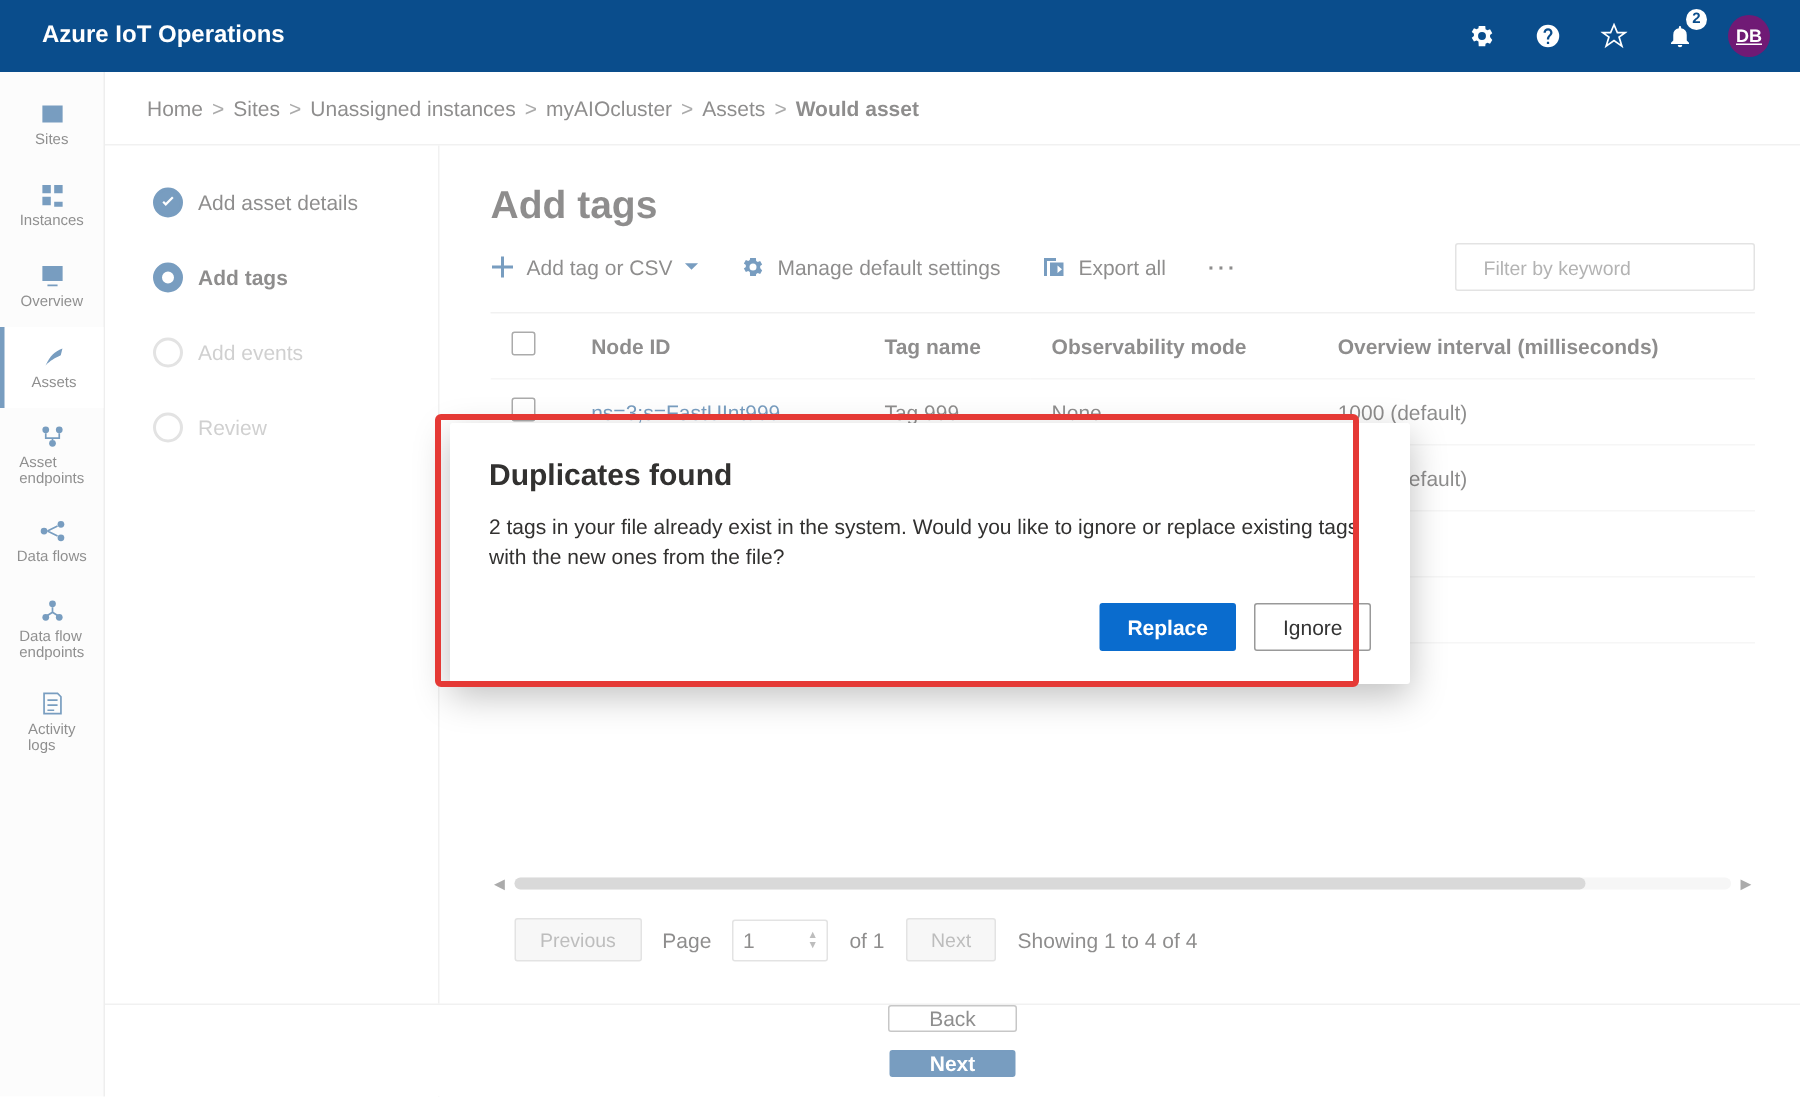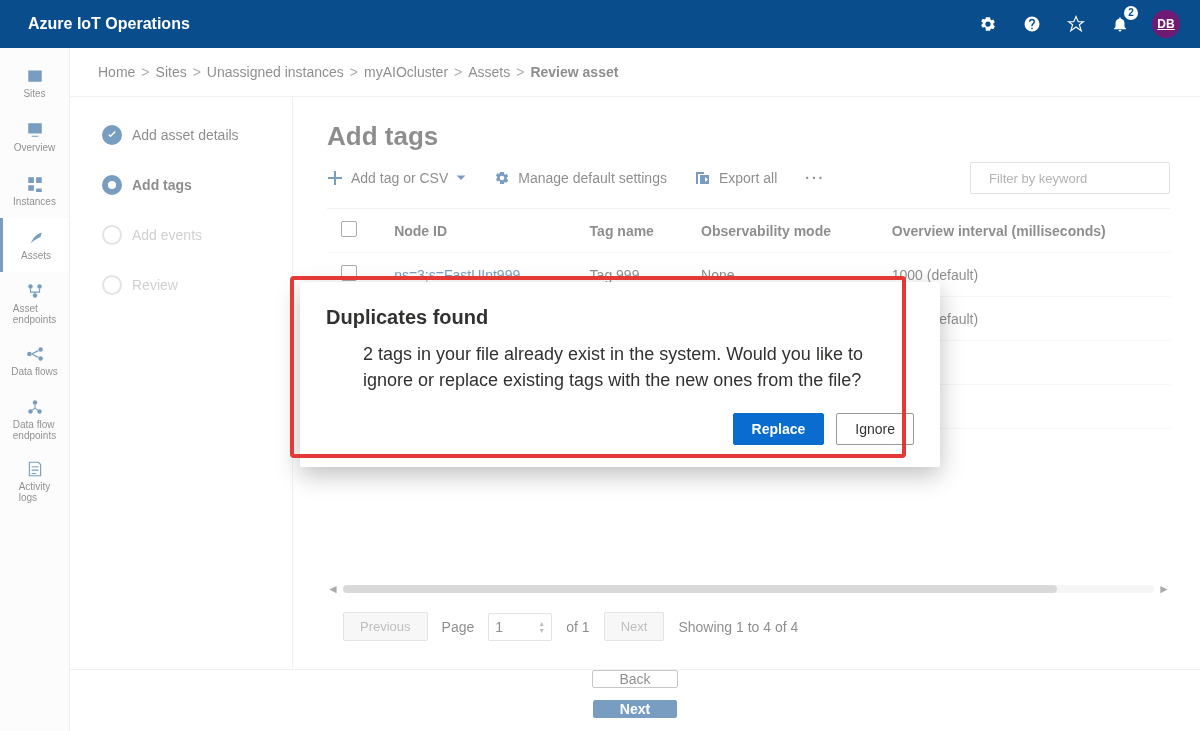--- a/index.html
+++ b/index.html
@@ -80,21 +80,21 @@
   .btn-secondary { background:#fff; border:1px solid #999; color:#333; }
   .btn-primary { background:#0a4d8c; border:1px solid #0a4d8c; color:#fff; font-weight:600; }
   .footer .spacer { flex:1; }
 
   
   .overlay { position:absolute; top:48px; left:0; right:0; bottom:0; background:rgba(255,255,255,0.45); z-index:5; }
 
   .dialog-highlight { position:absolute; top:276px; left:290px; width:616px; height:182px; border:4px solid #e53935; border-radius:4px; z-index:7; pointer-events:none;}
   .dialog { position:absolute; top:282px; left:300px; width:640px; background:#fff; box-shadow:0 8px 24px rgba(0,0,0,0.25); border-radius:2px; z-index:6; padding: 24px 26px 22px 26px; }
   .dialog h2 { font-size:20px; font-weight:600; margin-bottom:12px; }
-  .dialog p { font-size:18px; line-height:1.45; color:#323130; margin-bottom:20px;margin-left:37px; }
+  .dialog p { font-size:14px; line-height:1.45; color:#323130; margin-bottom:20px; }
   .dialog .actions { display:flex; justify-content:flex-end; gap:12px; }
   .dialog .actions button { height:32px; padding:0 18px; border-radius:2px; font-size:14px; cursor:pointer; }
   .dlg-primary { background:#0a6cce; border:1px solid #0a6cce; color:#fff; font-weight:600; }
   .dlg-secondary { background:#fff; border:1px solid #999; color:#333; }
 </style>
 </head>
 <body>
 
 <div class="header">
   <div class="header-title">Azure IoT Operations</div>
@@ -126,29 +126,29 @@
 
 <div class="leftnav">
     <div class="nav-item">
       <svg viewBox="0 0 16 16">
         <path d="M2 3h12v10H2zM4 5h3v2H4zm5 0h3v2H9zM4 9h3v2H4zm5 0h3v2H9z"></path>
       </svg>
       <span>Sites</span>
     </div>
     <div class="nav-item">
       <svg viewBox="0 0 16 16">
+        <path d="M2 2h5v5H2zm7 0h5v5H9zM2 9h5v5H2zm7 3h5v3H9z"></path>
+      </svg>
+      <span>Instances</span>
+    </div>
+    <div class="nav-item">
+      <svg viewBox="0 0 16 16">
         <path d="M2 2h12v9H2zM5 13h6v1H5z"></path>
       </svg>
       <span>Overview</span>
-    </div>
-    <div class="nav-item">
-      <svg viewBox="0 0 16 16">
-        <path d="M2 2h5v5H2zm7 0h5v5H9zM2 9h5v5H2zm7 3h5v3H9z"></path>
-      </svg>
-      <span>Instances</span>
     </div>
     <div class="nav-item active">
       <svg viewBox="0 0 16 16">
         <path d="M3 13c3-6 5-8 10-10l-1 4c-4 2-6 3-9 6z"></path>
       </svg>
       <span>Assets</span>
     </div>
     <div class="nav-item two-line">
       <svg viewBox="0 0 16 16">
         <circle cx="4" cy="4" r="2"></circle>
@@ -178,21 +178,21 @@
     </div>
     <div class="nav-item two-line">
       <svg viewBox="0 0 16 16">
         <path d="M3 2h8l2 2v10H3zM5 6h6M5 9h6M5 12h4" stroke="#0a4d8c" fill="none"></path>
       </svg>
       <span>Activity<br>logs</span>
     </div>
   </div>
 
 <div class="main">
-  <div class="breadcrumb"><a href="#">Home</a><span class="sep">&gt;</span><a href="#">Sites</a><span class="sep">&gt;</span><a href="#">Unassigned instances</a><span class="sep">&gt;</span><a href="#">myAIOcluster</a><span class="sep">&gt;</span><a href="#">Assets</a><span class="sep">&gt;</span><span class="current">Review asset</span></div>
+  <div class="breadcrumb"><a href="#">Home</a><span class="sep">&gt;</span><a href="#">Sites</a><span class="sep">&gt;</span><a href="#">Unassigned instances</a><span class="sep">&gt;</span><a href="#">myAIOcluster</a><span class="sep">&gt;</span><a href="#">Assets</a><span class="sep">&gt;</span><span class="current">Would asset</span></div>
 
   <div class="content">
     <div class="wizard">
         <div class="step completed">
           <span class="circle">
             <svg viewBox="0 0 16 16">
               <path d="M6 11 3 8l1.4-1.4L6 8.2l5.6-5.6L13 4z"></path>
             </svg>
           </span>
           <span>Add asset details</span>

